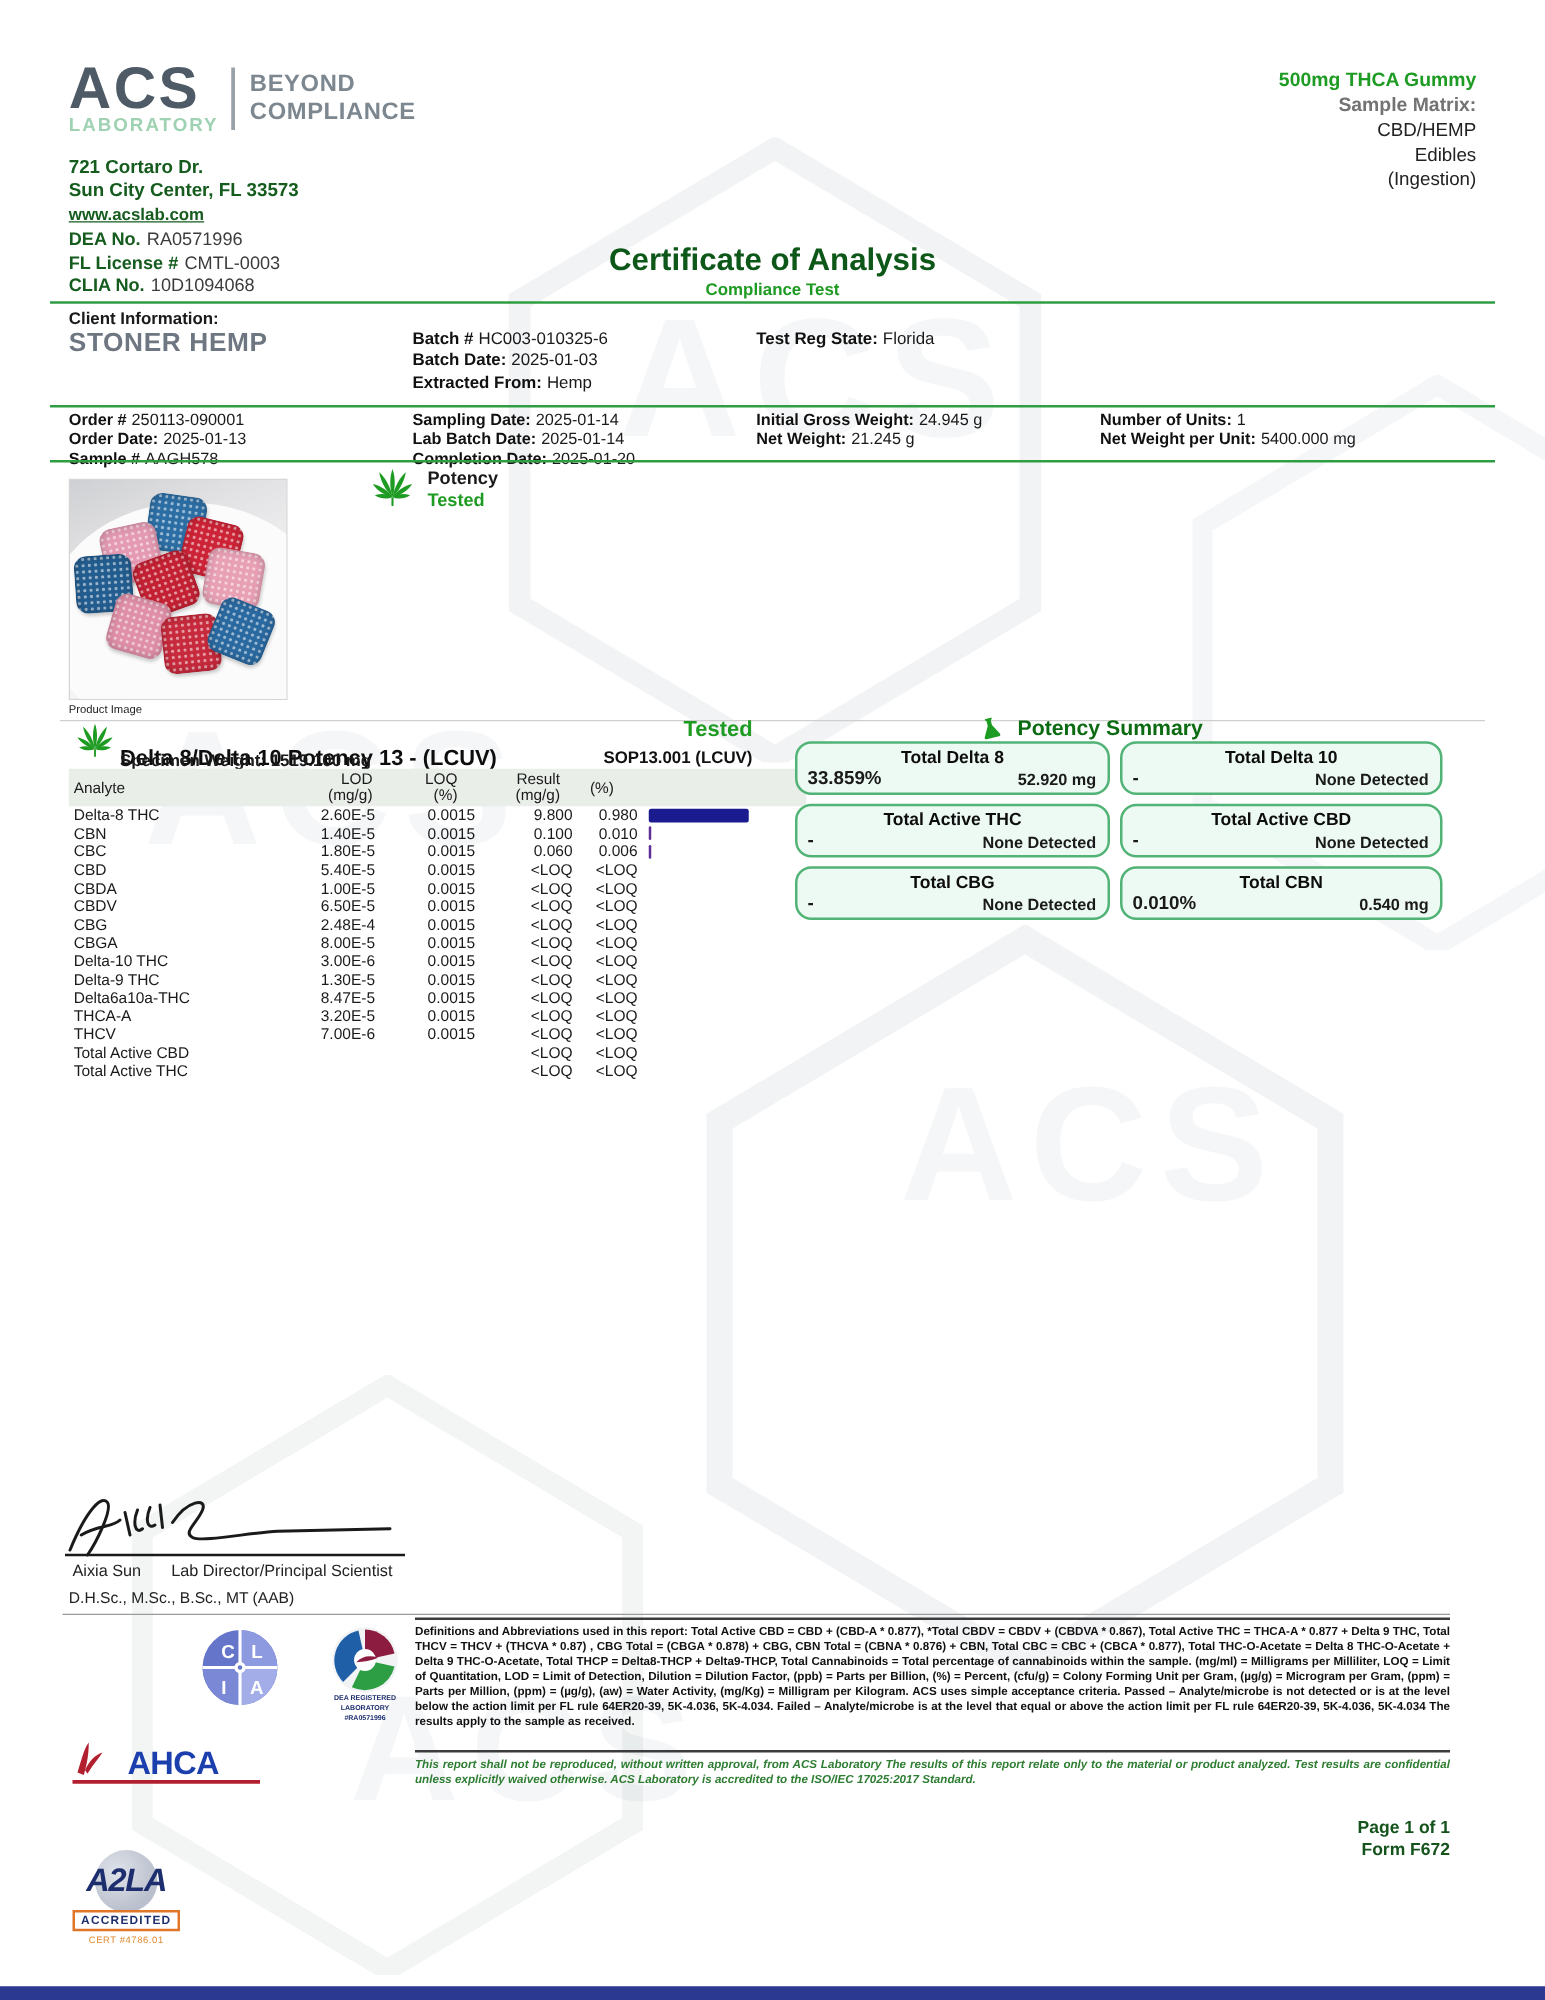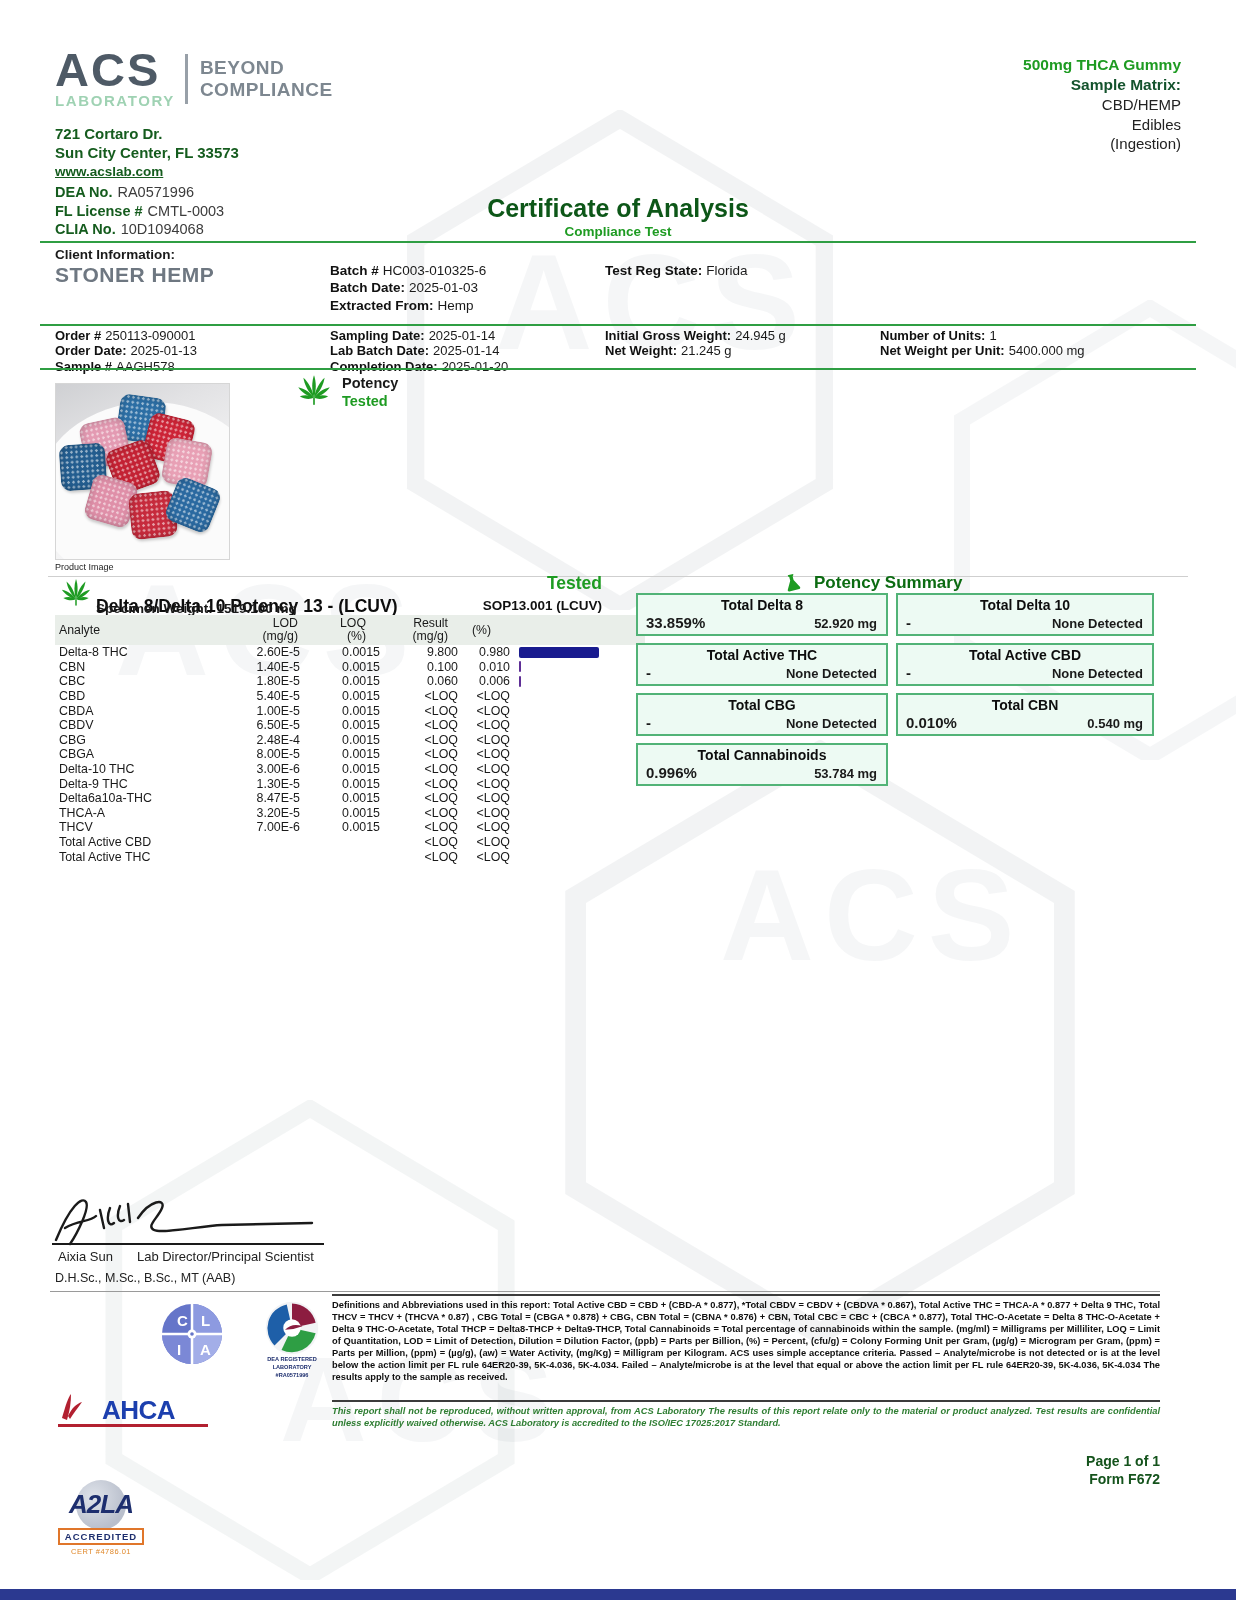--- a/index.html
+++ b/index.html
@@ -25,21 +25,21 @@
   .logo{display:flex;align-items:center;}
   .logo-acs{font-size:47px;font-weight:800;color:var(--logo-gray);letter-spacing:2px;line-height:.85;}
   .logo-lab{font-size:15px;font-weight:bold;color:var(--logo-mint);letter-spacing:1.6px;margin-top:2px;}
   .logo-divider{width:3px;height:50px;background:#98a0a8;margin:0 12px 0 10px;}
   .logo-tagline{font-size:19px;color:var(--tagline-gray);font-weight:600;letter-spacing:.5px;line-height:1.2;}
   .addr{font-size:15px;font-weight:bold;color:var(--dark-green);line-height:1.25;}
   .site{font-size:13.5px;font-weight:bold;color:var(--dark-green);text-decoration:underline;}
   .reg-line{font-size:14.5px;line-height:1.28;}
   .prod-block{text-align:right;font-size:15px;line-height:1.3;color:#222;}
   .prod-name{color:var(--green);font-weight:bold;font-size:15.5px;}
-  .matrix-label{font-weight:bold;color:#14532d;font-size:15.5px;}
+  .matrix-label{font-weight:bold;color:#737373;font-size:15.5px;}
   .coa-title{width:100%;text-align:center;font-size:25px;font-weight:bold;color:var(--title-green);}
   .coa-sub{width:100%;text-align:center;font-size:13.5px;font-weight:bold;color:var(--green);}
   .gline{position:absolute;left:40px;right:40px;height:2px;background:var(--line-green);}
   .gline-thin{position:absolute;left:40px;right:40px;height:1.5px;background:var(--line-green);}
   .grayline{position:absolute;left:48px;right:48px;height:1px;background:#cfcfcf;}
   .client-name{font-size:21px;font-weight:bold;color:var(--client-gray);letter-spacing:.5px;}
   .info{font-size:13.5px;line-height:1.28;}
   .order-col{font-size:13px;line-height:1.1;}
   .order-col div{margin-bottom:1px;}
   
@@ -70,21 +70,21 @@
   .thead .th.c5{visibility:hidden;}
   .tbody{font-size:12.4px;}
   .tr{display:grid;grid-template-columns:190px 55px 80px 78px 52px 90px;height:14.6px;align-items:center;}
   .td{text-align:right;white-space:nowrap;}
   .td.c0{text-align:left;padding-left:4px;}
   .td.cbar{text-align:left;padding-left:9px;}
   .bar{height:11px;border-radius:2px;}
   
   .sum-title{font-size:17px;font-weight:bold;color:#0c6b12;}
   .cards{display:grid;grid-template-columns:252px 258px;gap:7px 8px;}
-  .card{height:43px;background:var(--card-bg);border:2px solid var(--card-border);border-radius:0;position:relative;padding:2px 8px;}
+  .card{height:43px;background:var(--card-bg);border:2px solid var(--card-border);border-radius:13px;position:relative;padding:2px 8px;}
   .card-title{text-align:center;font-size:14px;font-weight:bold;color:#0d0d0d;line-height:1.2;}
   .card-row{position:absolute;left:8px;right:9px;bottom:3px;display:flex;justify-content:space-between;align-items:flex-end;}
   .card-left{font-size:15px;font-weight:bold;}
   .card-right{font-size:13px;font-weight:bold;}
   .card:nth-child(7){grid-column:1;}
   
   .sig-line{position:absolute;height:2px;background:#1a1a1a;}
   .sig-names{font-size:13px;color:#222;display:flex;gap:24px;align-items:baseline;}
   .sig-cred{font-size:12.5px;color:#222;}
   
@@ -438,27 +438,20 @@
             <span class="card-right">None Detected</span>
           </div>
         </div>
         <div class="card">
           <div class="card-title">Total CBN</div>
           <div class="card-row">
             <span class="card-left">0.010%</span>
             <span class="card-right">0.540 mg</span>
           </div>
         </div>
-        <div class="card">
-          <div class="card-title">Total Cannabinoids</div>
-          <div class="card-row">
-            <span class="card-left">0.996%</span>
-            <span class="card-right">53.784 mg</span>
-          </div>
-        </div>
       </div>
 
     <svg class="abs" style="left:50px;top:1192px;width:280px;height:58px" viewBox="0 0 280 58">
       <path d="M6 48 C20 14 32 4 36 10 C40 16 27 42 20 52 M15 36 C28 28 40 30 46 24 M50 18 L54 36 M60 16 C56 26 58 36 64 31 M70 14 C66 24 68 32 74 28 M78 12 L80 30 M88 26 C100 8 116 6 112 16 C108 26 96 34 104 38 C112 42 150 34 172 33 L262 31" fill="none" stroke="#1a1a1a" stroke-width="2.4" stroke-linecap="round"></path>
     </svg>
     <div class="sig-line" style="left:52px;top:1243px;width:272px"></div>
     <div class="abs sig-names" style="left:58px;top:1249px">
       <span>Aixia Sun</span>
       <span>Lab Director/Principal Scientist</span>
     </div>

